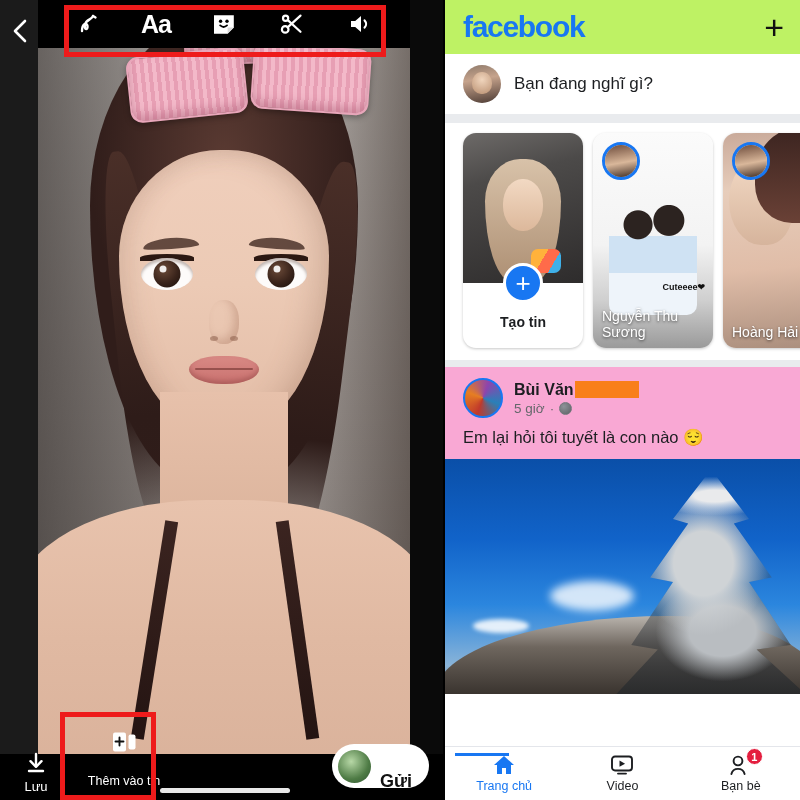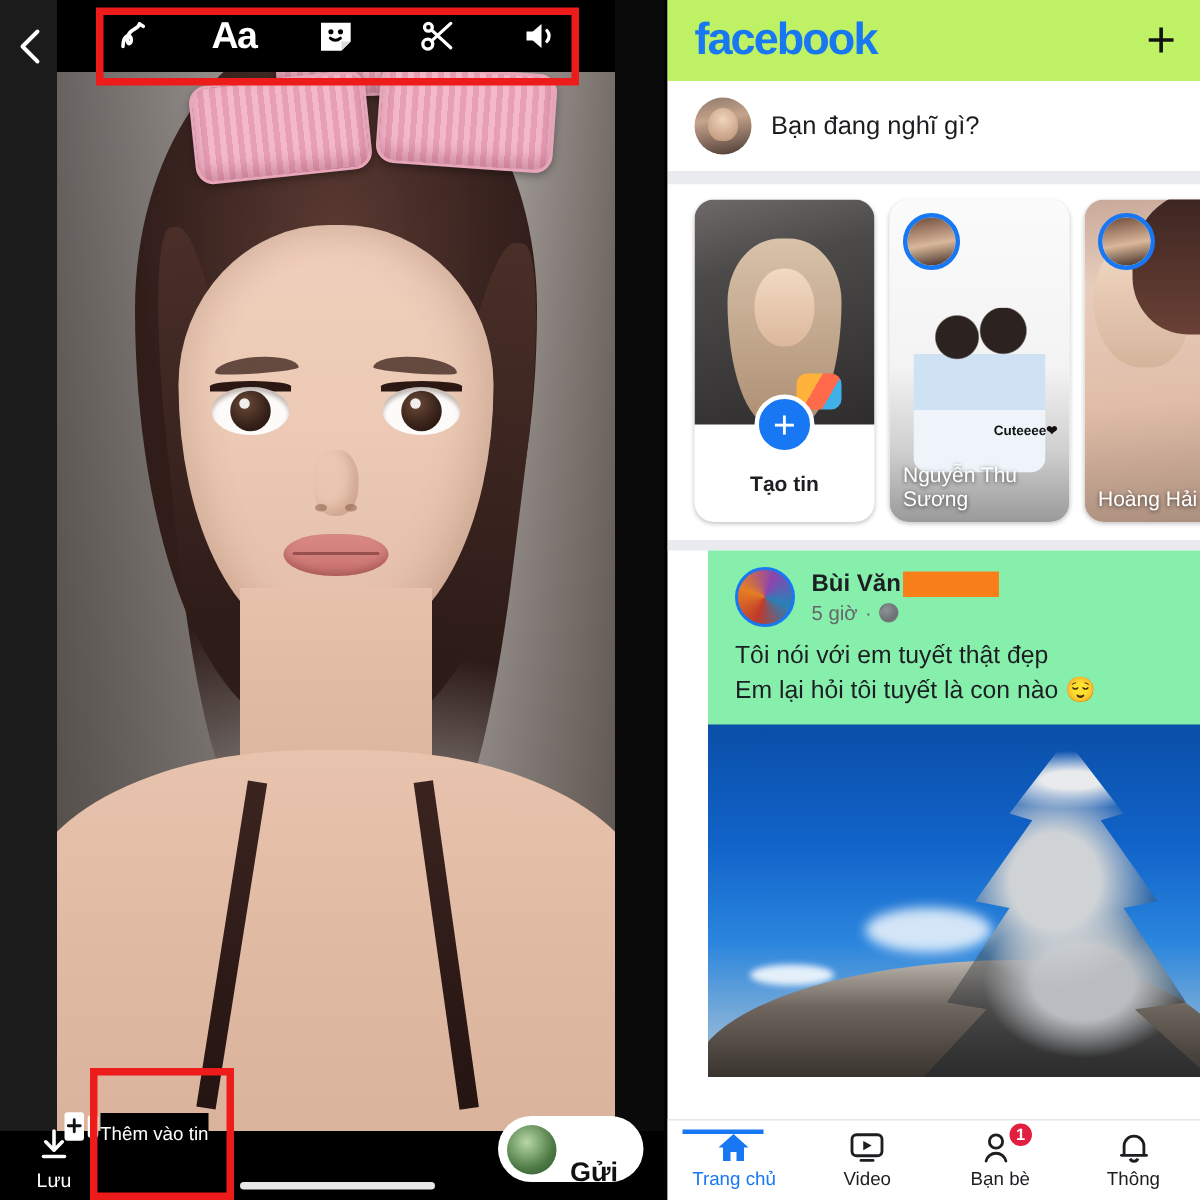--- a/index.html
+++ b/index.html
@@ -155,22 +155,22 @@
     position:absolute; left:0; bottom:0; width:443px; height:58px;
     z-index:10;
   }
   .bb-save{
     position:absolute; left:12px; bottom:6px; width:48px;
     display:flex; flex-direction:column; align-items:center; gap:3px;
     color:#fff; cursor:pointer;
   }
   .bb-save .lbl{ font-size:13px; }
   .bb-addstory{
-    position:absolute; left:51px; bottom:0; width:88px; height:84px;
-    display:flex; flex-direction:row; align-items:center; justify-content:flex-end;
+    position:absolute; left:80px; bottom:0; width:88px; height:84px;
+    display:flex; flex-direction:column; align-items:center; justify-content:flex-end;
     cursor:pointer;
   }
   .bb-addstory .icon{ margin-bottom:10px; }
   .bb-addstory .lbl{
     width:100%; background:#000; color:#fff; font-size:12.5px;
     text-align:center; padding:7px 0 12px; white-space:nowrap;
   }
   .bb-send{
     position:absolute; right:14px; bottom:12px;
     height:44px; min-width:96px; border-radius:23px; background:#fff;
@@ -303,21 +303,21 @@
     border-radius:50% 40% 40% 50%;
     background:linear-gradient(180deg,#f3dac5,#d6b49c);
   }
   .story.s3 .hairtop{
     position:absolute; right:-4px; top:-6px; width:92px; height:96px;
     border-radius:50% 50% 40% 40%;
     background:linear-gradient(180deg,#3b2420,#6a4136);
   }
 
   
-  .post{ background:#86efac;margin-left:27px; }
+  .post{ background:#f9a8d4; }
   .post-head{ display:flex; align-items:center; gap:11px; padding:11px 18px 2px; }
   .post-head .ava{
     width:40px; height:40px; border-radius:50%; flex:none; overflow:hidden;
     border:2px solid #1877f2;
     background:conic-gradient(from 200deg,#c0392b,#e67e22,#8e44ad,#2980b9,#c0392b);
   }
   .post-head .meta .nameline{ display:flex; align-items:center; }
   .post-head .name{ font-size:16px; font-weight:700; color:#1c1e21;}
   .post-head .redact{
     width:64px; height:17px; background:#f97f1a; margin-left:1px; display:inline-block;
@@ -549,21 +549,20 @@
           <span class="redact"></span>
         </span>
         <span class="sub">
           <span>5 giờ</span>
           <span>·</span>
           <span class="globe"></span>
         </span>
       </span>
     </div>
     <div class="post-text">
-      <div>Tôi nói với em tuyết thật đẹp</div>
       <div>Em lại hỏi tôi tuyết là con nào 😌</div>
     </div>
     <div class="post-img">
       <span class="cloud1"></span>
       <span class="cloud2"></span>
       <span class="ridge"></span>
       <span class="tree"></span>
     </div>
   </div>
 
@@ -595,23 +594,14 @@
         <svg width="26" height="22" viewBox="0 0 26 22" aria-hidden="true">
           <circle cx="10" cy="7" r="4.4" fill="none" stroke="#1c1e21" stroke-width="1.9"></circle>
           <path d="M3.4 20 a6.8 6.8 0 0 1 13.2 0" fill="none" stroke="#1c1e21" stroke-width="1.9" stroke-linecap="round"></path>
         </svg>
         <span class="badge">1</span>
       </span>
       <span class="lbl">Bạn bè</span>
     </div>
 
 
-    <div class="nav-item">
-      <span class="nav-ico">
-        <svg width="26" height="22" viewBox="0 0 26 22" aria-hidden="true">
-          <path d="M6.4 16.2 v-6.2 a6.6 6.6 0 0 1 13.2 0 v6.2 h1.8 H4.6 Z" fill="none" stroke="#1c1e21" stroke-width="1.9" stroke-linejoin="round"></path>
-          <path d="M10.4 18.4 a2.8 2.8 0 0 0 5.2 0" fill="none" stroke="#1c1e21" stroke-width="1.9"></path>
-        </svg>
-      </span>
-      <span class="lbl">Thông</span>
-    </div>
   </div>
 </div>
 
 </body></html>

